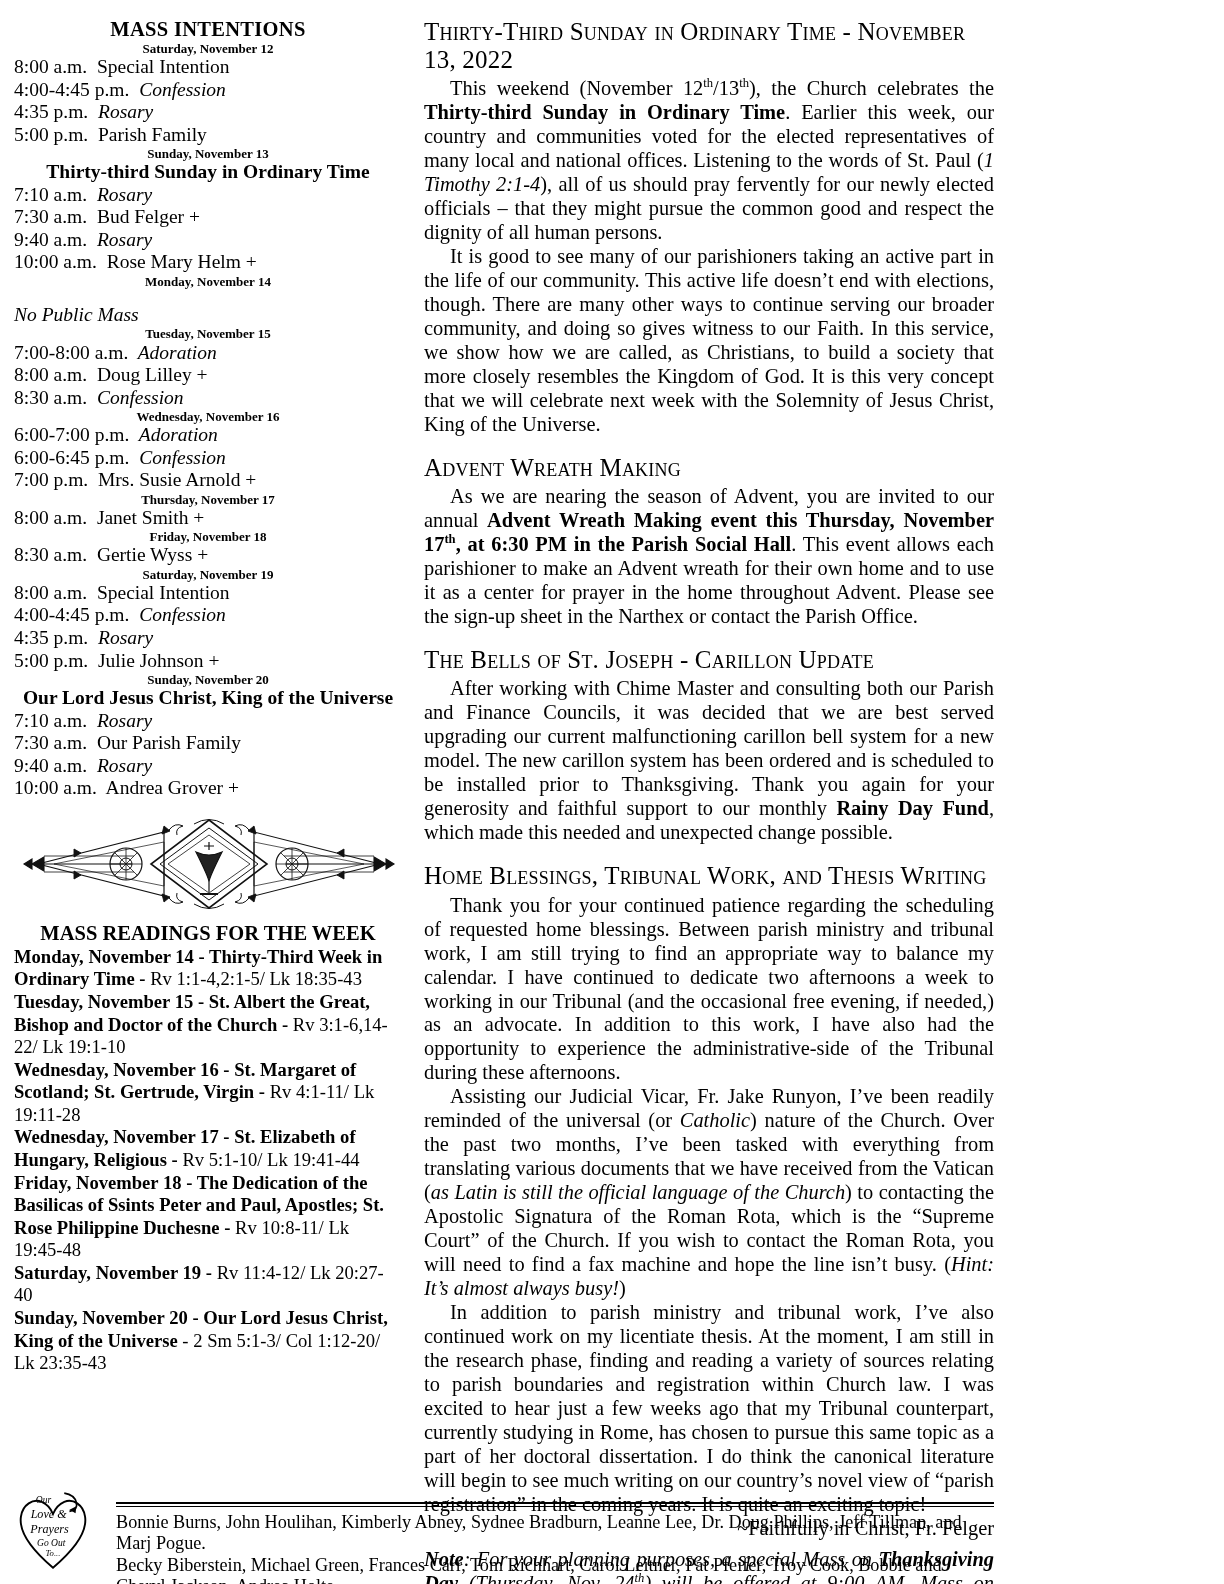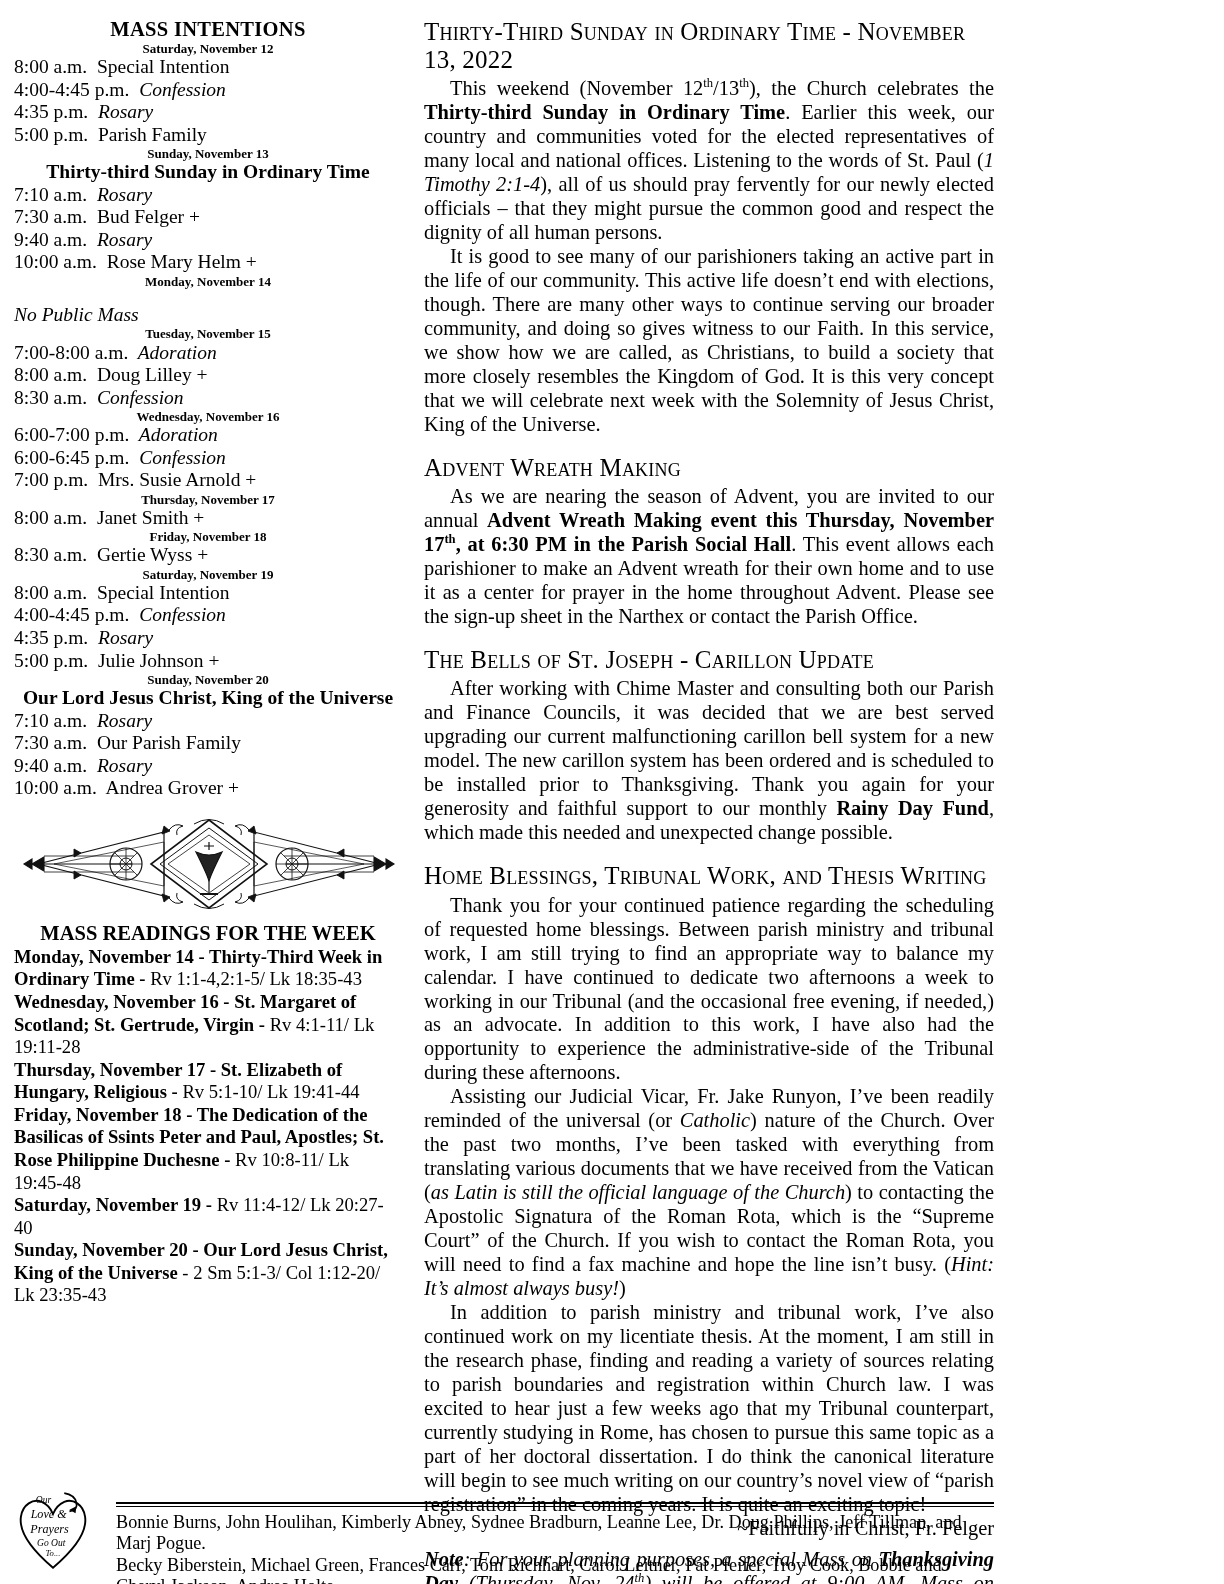--- a/index.html
+++ b/index.html
@@ -274,22 +274,23 @@
             <path d="M150 86 l6-5 -8-3 z"></path>
             <path d="M240 86 l-6-5 8-3 z"></path>
           </g>
         </g>
       </svg>
 
       <div class="rd-title">MASS READINGS FOR THE WEEK</div>
 
       <div id="rd-list">
           <div class="rd-item"><b>Monday, November 14 - Thirty-Third Week in Ordinary Time - </b><span>Rv 1:1-4,2:1-5/ Lk 18:35-43</span></div>
+          <div class="rd-item"><b>Tuesday, November 15 - St. Albert the Great, Bishop and Doctor of the Church - </b><span>Rv 3:1-6,14-22/ Lk 19:1-10</span></div>
           <div class="rd-item"><b>Wednesday, November 16 - St. Margaret of Scotland; St. Gertrude, Virgin - </b><span>Rv 4:1-11/ Lk 19:11-28</span></div>
-          <div class="rd-item"><b>Thursday, November 17 - St. Elizabeth of Hungary, Religious - </b><span>Rv 5:1-10/ Lk 19:41-44</span></div>
+          <div class="rd-item"><b>Wednesday, November 17 - St. Elizabeth of Hungary, Religious - </b><span>Rv 5:1-10/ Lk 19:41-44</span></div>
           <div class="rd-item"><b>Friday, November 18 - The Dedication of the Basilicas of Ssints Peter and Paul, Apostles; St. Rose Philippine Duchesne - </b><span>Rv 10:8-11/ Lk 19:45-48</span></div>
           <div class="rd-item"><b>Saturday, November 19 - </b><span>Rv 11:4-12/ Lk 20:27-40</span></div>
           <div class="rd-item"><b>Sunday, November 20 - Our Lord Jesus Christ, King of the Universe</b><span> - 2 Sm 5:1-3/ Col 1:12-20/ Lk 23:35-43</span></div>
         </div>
     </div>
 
     <div class="col-right">
       <div class="sec-head first">Thirty-Third Sunday in Ordinary Time - November 13, 2022</div>
 
       <div id="main-sections">

